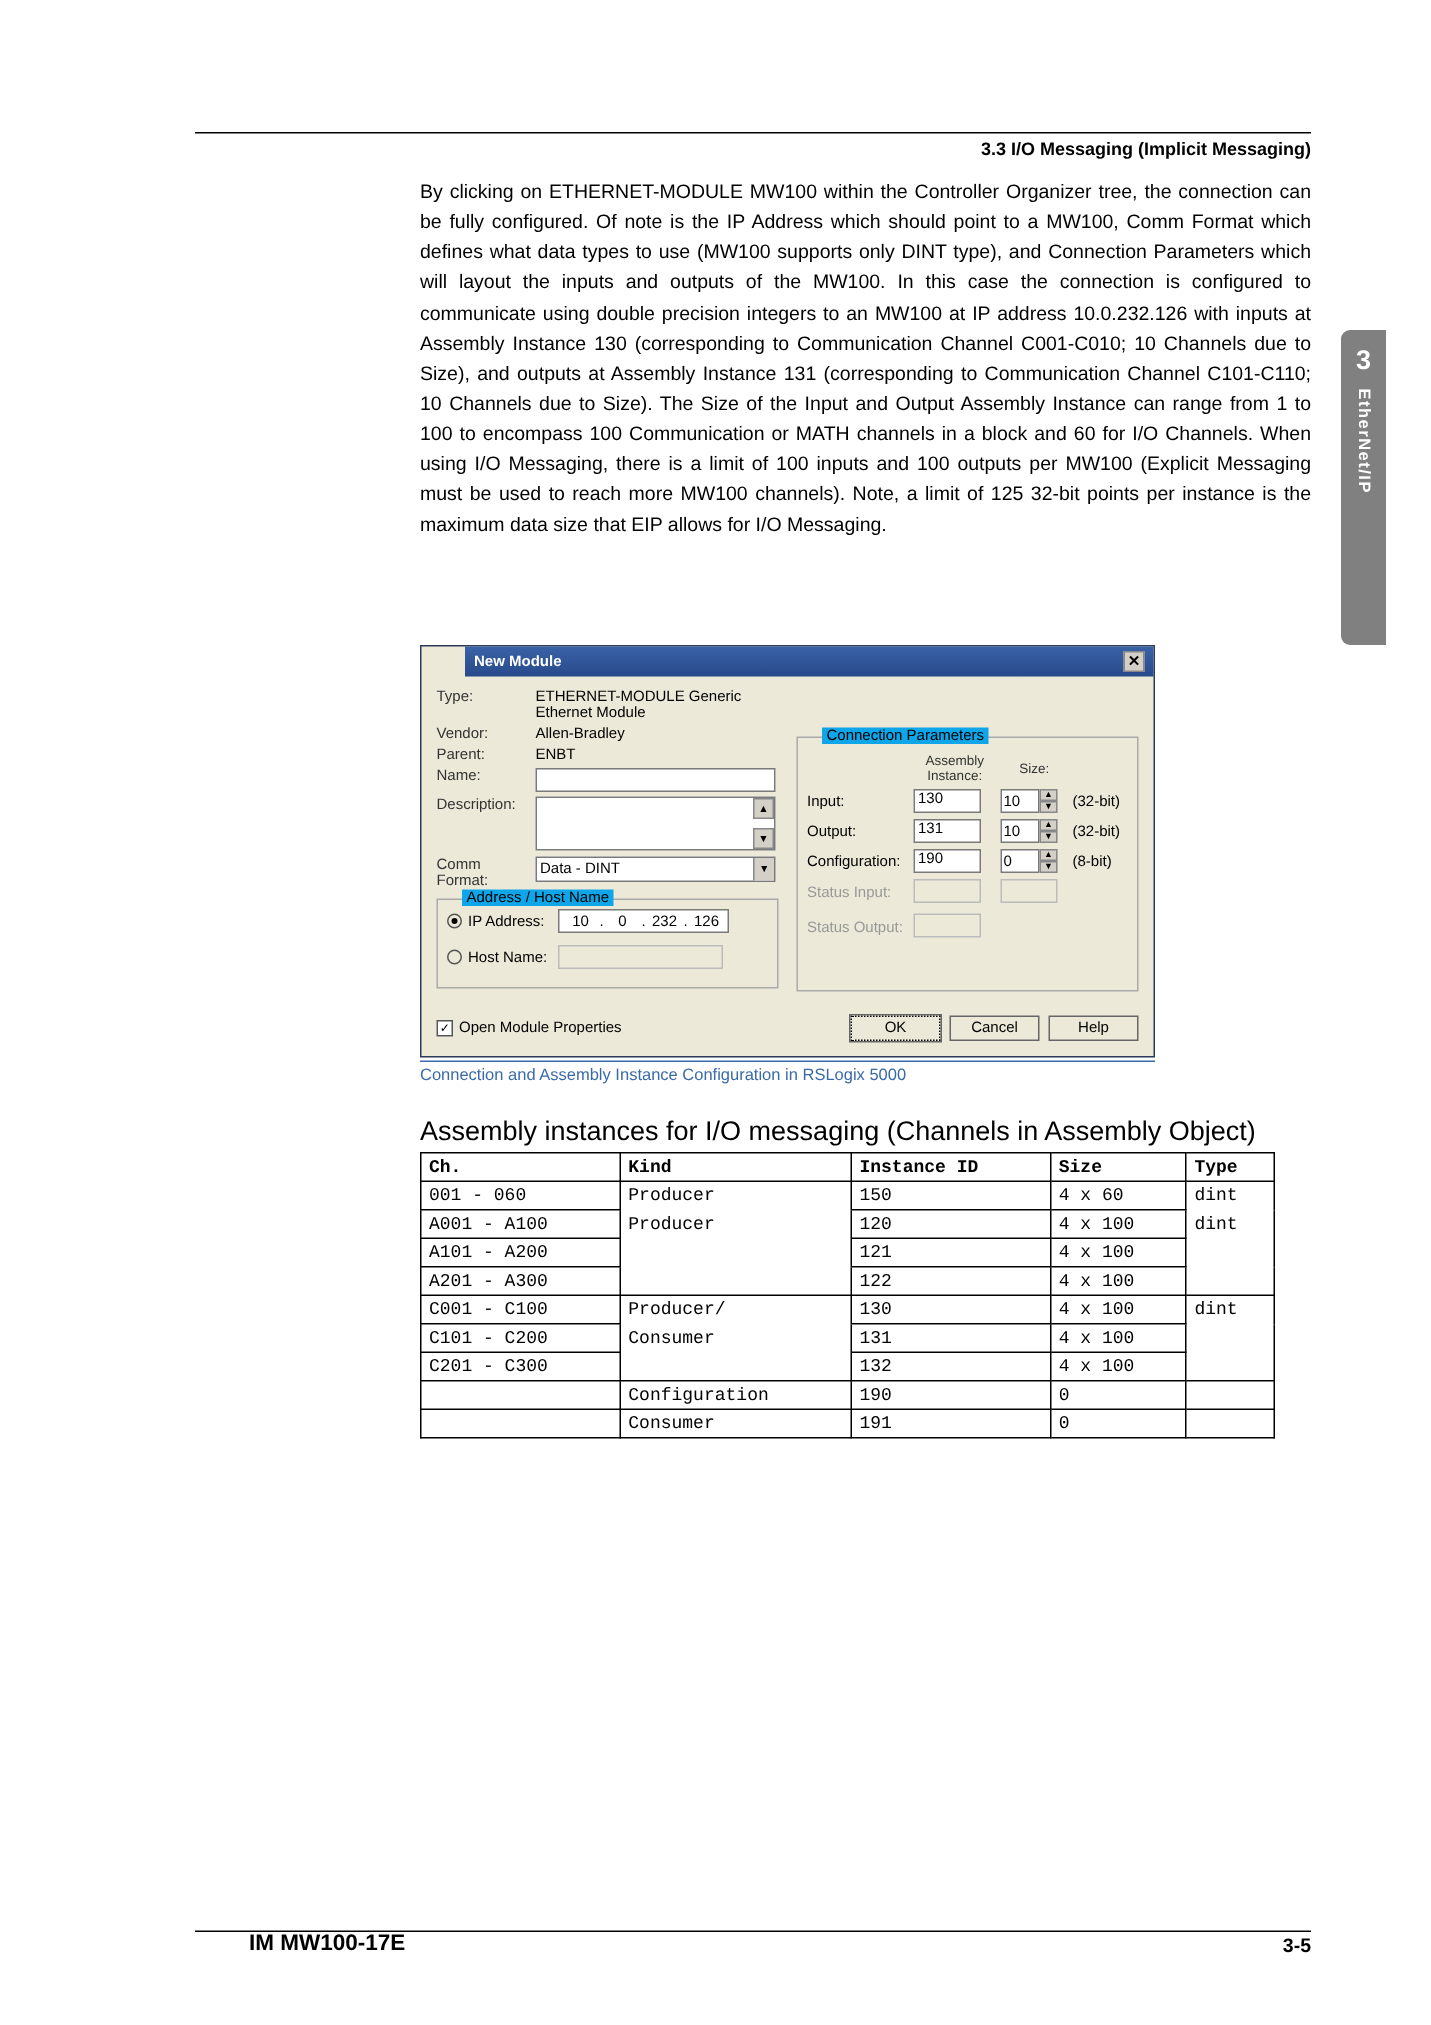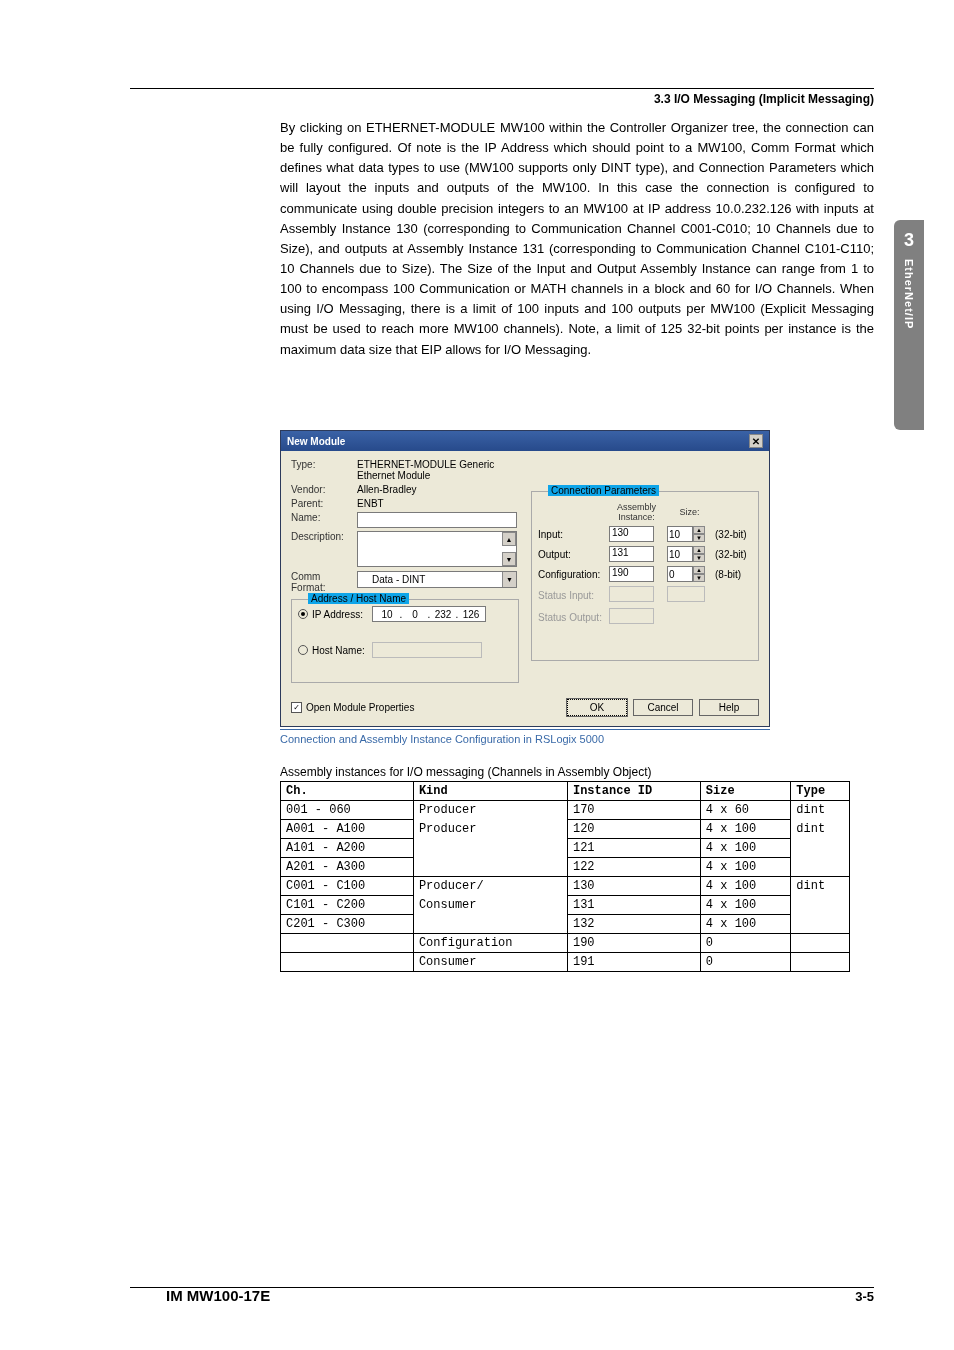--- a/index.html
+++ b/index.html
@@ -6,56 +6,56 @@
   html, body { width: 954px; height: 1350px; background: #fff; font-family: Arial, Helvetica, sans-serif; color: #000; }
   .page { width: 954px; height: 1350px; position: relative; padding: 88px 80px 60px 130px; }
   .header-line { position: absolute; top: 88px; left: 130px; right: 80px; border-top: 1px solid #000; }
   .header-text { position: absolute; top: 92px; right: 80px; font-size: 12px; font-weight: bold; text-align: right; }
   .body-text { position: absolute; top: 118px; left: 280px; right: 80px; font-size: 13px; line-height: 1.55; text-align: justify; }
   .side-tab { position: absolute; right: 30px; top: 220px; width: 30px; height: 210px; background: #808080; color: #fff; border-top-left-radius: 6px; border-bottom-left-radius: 6px; display: flex; flex-direction: column; align-items: center; padding-top: 10px; }
   .side-tab .num { font-size: 18px; font-weight: bold; margin-bottom: 8px; }
   .side-tab .txt { writing-mode: vertical-rl; font-size: 11px; font-weight: bold; letter-spacing: 1px; }
   .dialog-wrap { position: absolute; top: 430px; left: 280px; }
   .dialog { width: 490px; border: 1px solid #2c3a5b; font-size: 10px; font-family: Tahoma, Arial, sans-serif; background: #ece9d8; }
-  .dialog-title { background: linear-gradient(#3a62a6, #274a8b); color: #fff; padding: 3px 6px; display: flex; justify-content: space-between; align-items: center; font-weight: bold; }
+  .dialog-title { background: linear-gradient(#3a62a6, #274a8b); color: #fff; padding: 3px 6px; display: flex; justify-content: space-between; align-items: center; font-weight: bold; margin-left: 29px; }
   .dialog-title .xbtn { background: #d4d0c8; color: #000; width: 14px; height: 14px; display: flex; align-items: center; justify-content: center; font-size: 10px; border: 1px solid #888; }
   .dialog-body { padding: 8px 10px 10px 10px; display: flex; gap: 12px; }
   .left-col { flex: 1; }
   .right-col { flex: 1; }
   .kv { display: flex; margin-bottom: 3px; }
   .kv .k { width: 66px; color: #333; }
   .kv .v { flex: 1; }
   .inp { background: #fff; border: 1px solid #7a7a7a; height: 16px; padding: 0 2px; display: inline-block; vertical-align: middle; }
   .inp-dis { background: #ece9d8; border: 1px solid #bbb; height: 16px; display: inline-block; }
   .textarea { background: #fff; border: 1px solid #7a7a7a; height: 36px; width: 160px; display: inline-block; vertical-align: top; position: relative; }
   .scroll-btn { position: absolute; right: 0; width: 14px; height: 14px; background: #d4d0c8; border: 1px solid #888; display:flex; align-items:center; justify-content:center; font-size:7px; }
   .fieldset { border: 1px solid #aaa; padding: 6px 6px 4px 6px; position: relative; margin-top: 6px; }
   .fieldset .legend { position: absolute; top: -7px; left: 16px; background: #0ea5e9; padding: 0 3px; font-size: 10px; }
-  .radio { display: flex; align-items: center; margin-bottom: 20px; }
+  .radio { display: flex; align-items: center; margin-bottom: 8px; }
   .radio .r { width: 10px; height: 10px; border: 1px solid #555; border-radius: 50%; margin-right: 4px; display:flex; align-items:center; justify-content:center; }
   .radio .r.on::after { content:""; width:4px; height:4px; background:#000; border-radius:50%; display:block; }
   .ip-box { display: inline-flex; align-items: center; background: #fff; border: 1px solid #7a7a7a; height: 16px; padding: 0 3px; }
   .ip-box span { width: 22px; text-align: center; }
   .ip-box .dot { width: 6px; text-align: center; }
-  .sel { background: #fff; border: 1px solid #7a7a7a; height: 17px; width: 160px; display: flex; align-items: center; justify-content: space-between; padding-left: 14px; }
+  .sel { background: #fff; border: 1px solid #7a7a7a; height: 17px; width: 160px; display: flex; align-items: center; justify-content: space-between; padding-left: 2px; }
   .sel .dd { width: 14px; height: 15px; background:#d4d0c8; border-left:1px solid #888; display:flex; align-items:center; justify-content:center; font-size:7px; }
   .conn-grid { display: grid; grid-template-columns: 68px 55px 45px 36px; row-gap: 4px; column-gap: 3px; align-items: center; margin-top: 4px; }
   .conn-grid .hd { font-size: 9px; text-align: center; color: #333; }
   .spin { display:inline-flex; align-items: stretch; }
   .spin .num-inp { background:#fff; border:1px solid #7a7a7a; width: 26px; height:16px; padding: 0 1px; display:flex; align-items:center; }
   .spin .arr { display:flex; flex-direction:column; }
   .spin .arr div { width:12px; height:8px; background:#d4d0c8; border:1px solid #888; font-size:6px; display:flex; align-items:center; justify-content:center; line-height:1; }
   .dialog-footer { padding: 6px 10px 10px 10px; display: flex; justify-content: space-between; align-items: center; }
   .chk { display:flex; align-items:center; }
   .chk .box { width:11px; height:11px; border:1px solid #555; background:#fff; margin-right:4px; display:flex; align-items:center; justify-content:center; font-size:8px; }
   .btns { display:flex; gap:6px; }
   .wbtn { background:#ece9d8; border:1px solid #666; padding: 2px 0; font-size:10px; width: 60px; text-align:center; }
   .wbtn.def { border: 1px dotted #000; outline: 1px solid #666; }
   .caption { font-size: 11px; color: #3a6aa8; border-top: 1px solid #3a6aa8; padding-top: 3px; }
-  .subhead { font-size: 12px; line-height: 1.5; }
+  .subhead { font-size: 18px; line-height: 1.5; }
   .table-caption { font-size: 11px; }
   .data-table { border-collapse: collapse; width: 570px; font-size: 12px; }
   .data-table th, .data-table td { border: 1px solid #000; padding: 2px 5px; text-align: left; font-weight: normal; height: 18px; vertical-align: middle; font-family: Liberation Mono, monospace; }
   .data-table th { font-weight: bold; }
   .data-table .no-top { border-top: none; }
   .data-table .no-bottom { border-bottom: none; }
   .footer-line { position: absolute; bottom: 62px; left: 130px; right: 80px; border-top: 1px solid #000; }
   .footer-left { position: absolute; bottom: 46px; left: 130px; font-size: 15px; font-weight: bold; padding-left: 36px; }
   .footer-right { position: absolute; bottom: 46px; right: 80px; font-size: 13px; font-weight: bold; }
   .disabled-txt { color: #999; }
@@ -220,21 +220,21 @@
             <th>Kind</th>
             <th>Instance ID</th>
             <th>Size</th>
             <th>Type</th>
           </tr>
         </thead>
       <tbody id="tbody">
           <tr>
             <td>001 - 060</td>
             <td class="no-bottom">Producer</td>
-            <td>170</td>
+            <td>150</td>
             <td>4 x 60</td>
             <td class="no-bottom">dint</td>
           </tr>
           <tr>
             <td>A001 - A100</td>
             <td class="no-top no-bottom">Producer</td>
             <td>120</td>
             <td>4 x 100</td>
             <td class="no-top no-bottom">dint</td>
           </tr>

